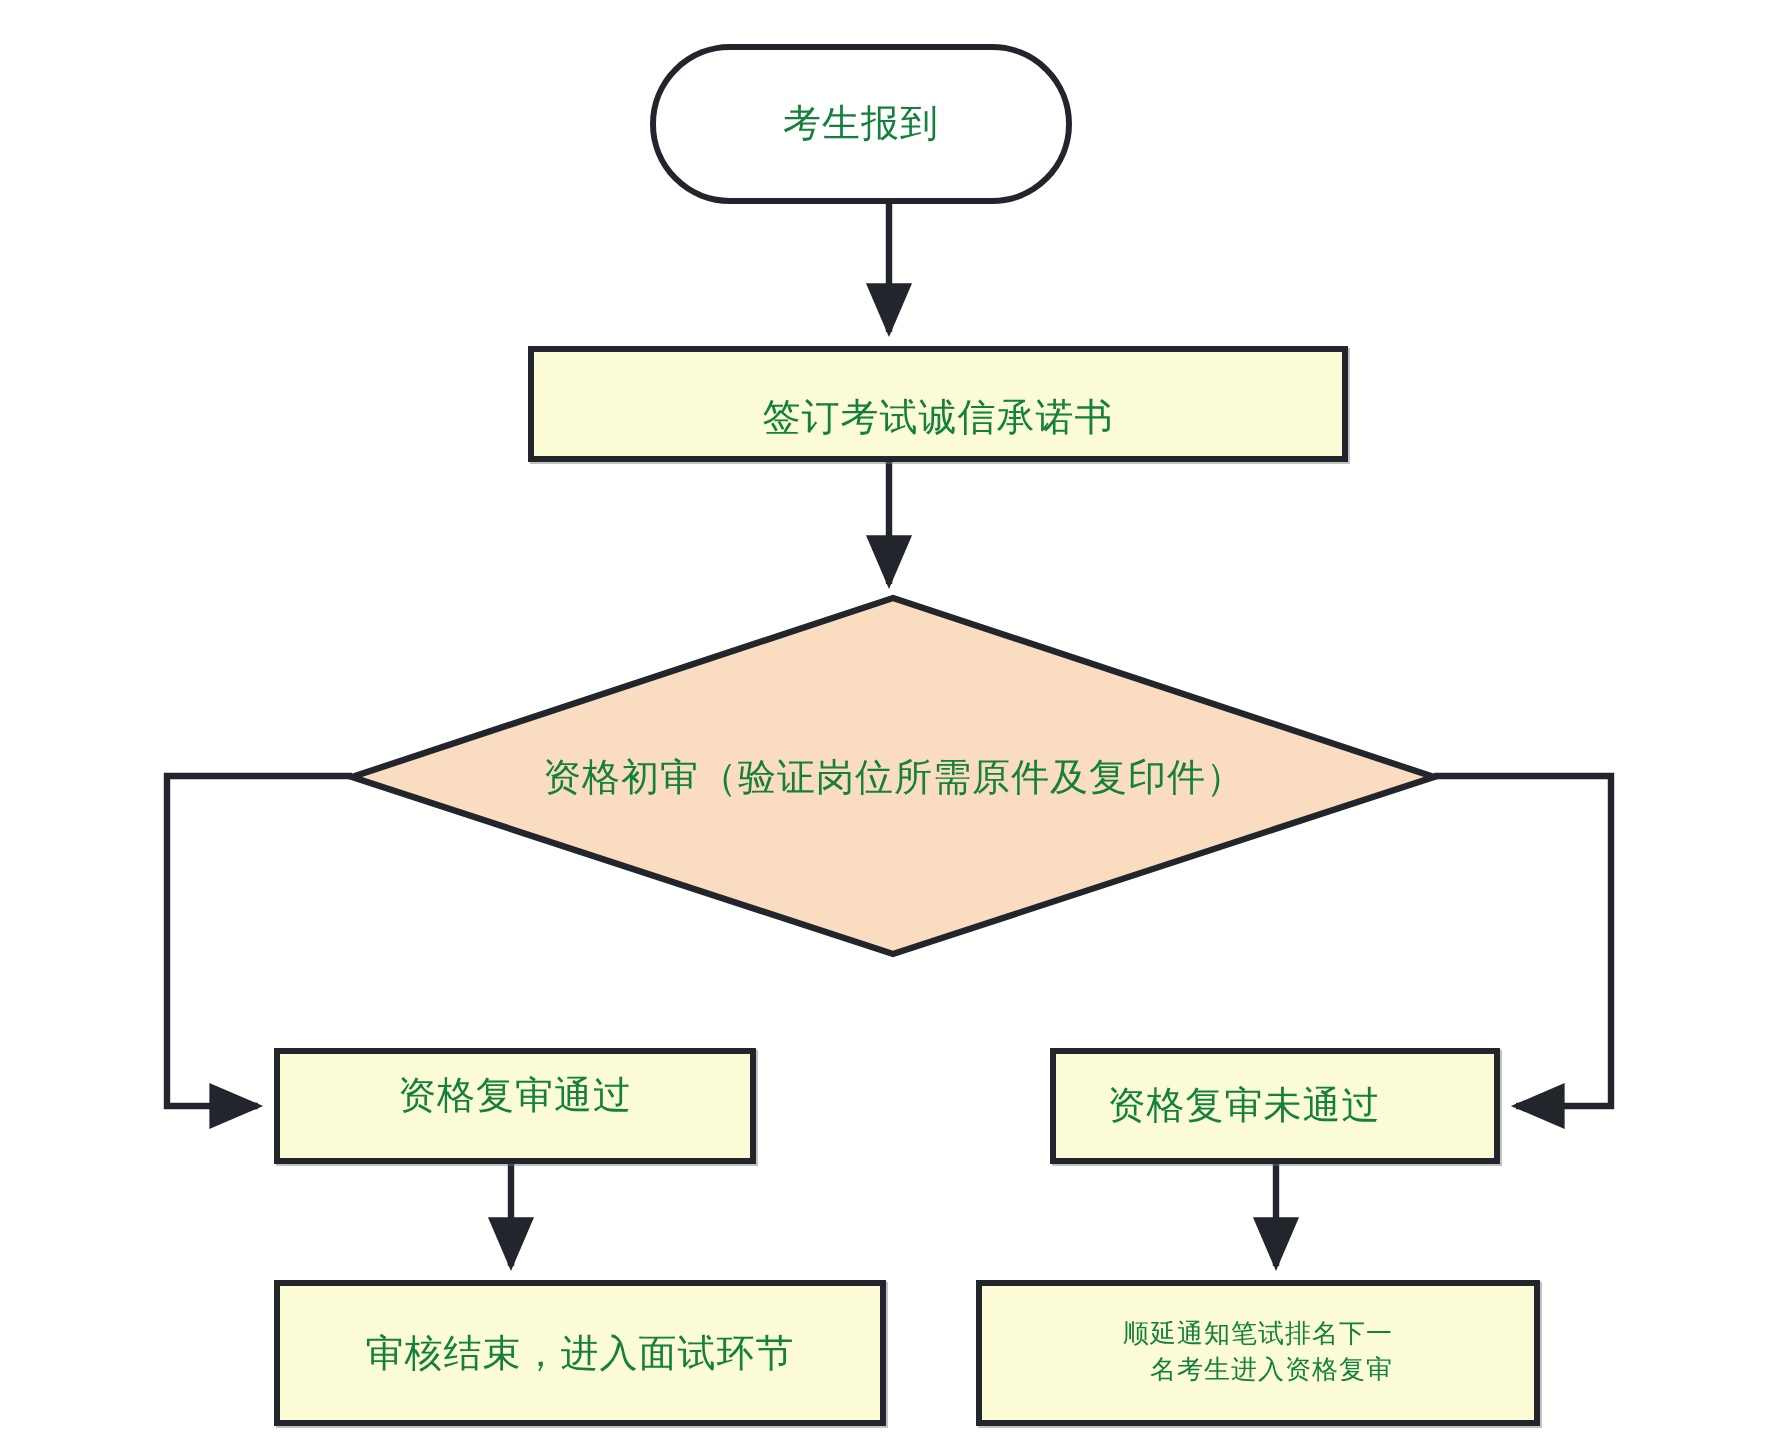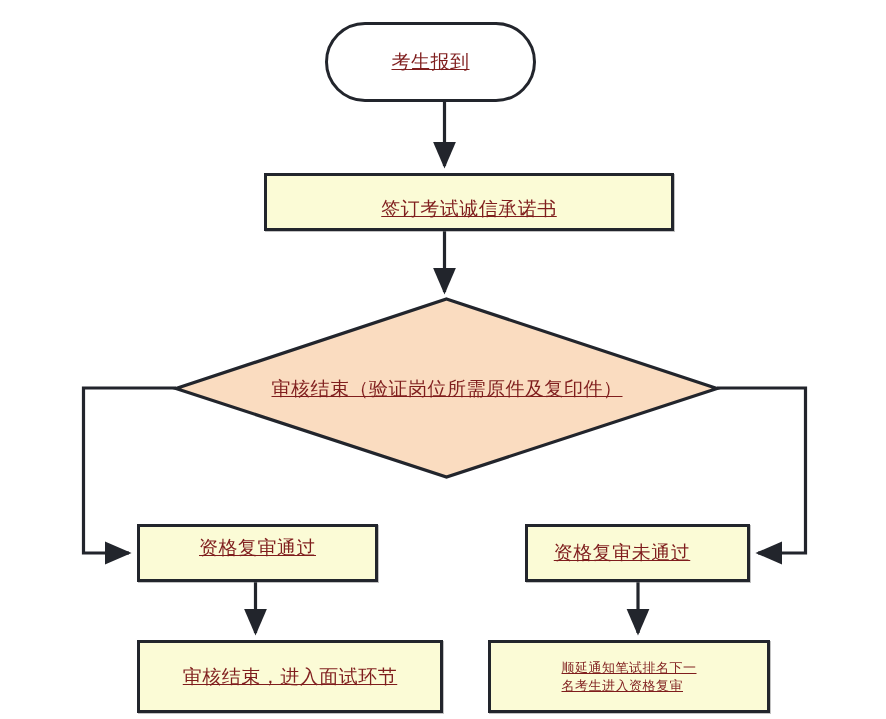--- a/index.html
+++ b/index.html
@@ -21,26 +21,25 @@
     top: 0;
     width: 886px;
     height: 719px;
   }
 
   .node-label {
     position: absolute;
     display: flex;
     align-items: center;
     justify-content: center;
-    text-align: left;
-    color: #7f1d1d;
+    text-align: right;
+    color: #15803d;
     letter-spacing: 0.5px;
     pointer-events: none;
     white-space: pre-line;
-    text-decoration: underline;
   }
 
   
   #node-start {
     left: 325px; top: 22px;
     width: 211px; height: 80px;
     border: 3px solid #22252c;
     border-radius: 40px;
     background: #ffffff;
     box-sizing: border-box;
@@ -167,21 +166,21 @@
   <path d="M638,582 L638,633" fill="none" stroke="#22252c" stroke-width="3.2" marker-end="url(#arrowhead)"></path>
 </svg>
 
 <div id="node-start"></div>
 <div id="label-start" class="node-label">考生报到</div>
 
 <div id="node-sign"></div>
 <div id="label-sign" class="node-label">签订考试诚信承诺书</div>
 
 <div id="node-review"></div>
-<div id="label-review" class="node-label">审核结束（验证岗位所需原件及复印件）</div>
+<div id="label-review" class="node-label">资格初审（验证岗位所需原件及复印件）</div>
 
 <div id="node-pass"></div>
 <div id="label-pass" class="node-label">资格复审通过</div>
 
 <div id="node-fail"></div>
 <div id="label-fail" class="node-label">资格复审未通过</div>
 
 <div id="node-interview"></div>
 <div id="label-interview" class="node-label">审核结束，进入面试环节</div>
 

